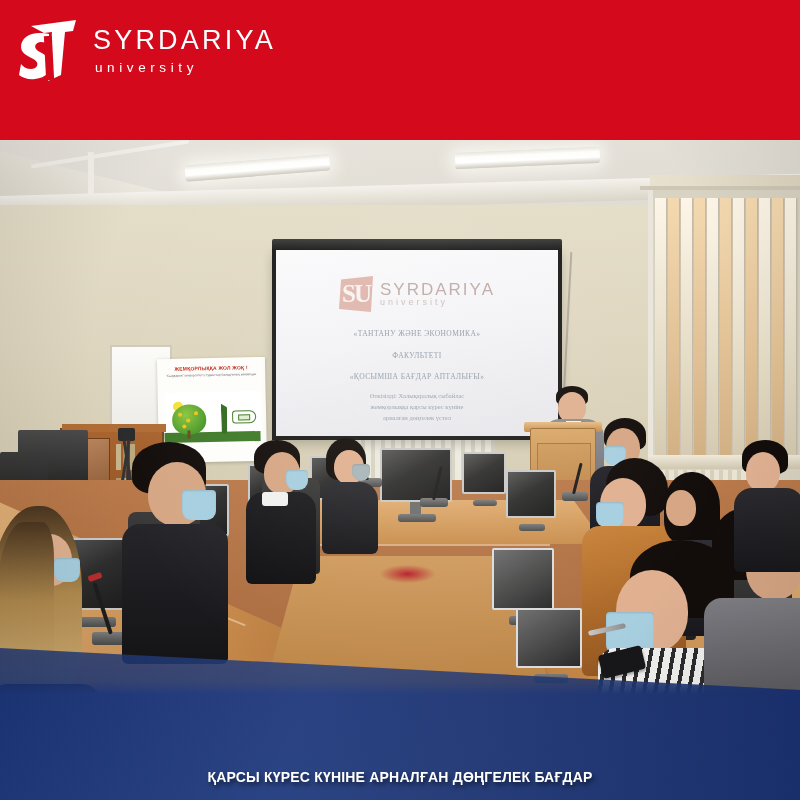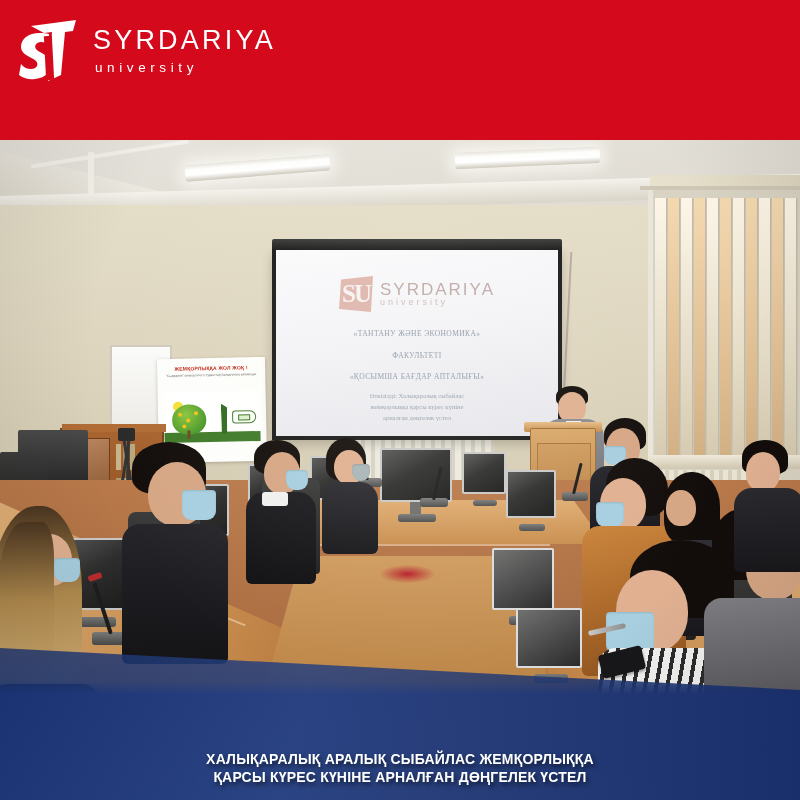--- a/index.html
+++ b/index.html
@@ -543,18 +543,17 @@
     <div class="logo-words">
       <div class="lw1">SYRDARIYA</div>
       <div class="lw2">university</div>
     </div>
   </div>
 
   <div id="caption">
     <div class="cap-bg"></div>
     <div class="cap-sheen"></div>
     <div class="cap-text" style="font-size: 14px;">
-      <span class="line">ХАЛЫҚАРАЛЫҚ АРАЛЫҚ СЫБАЙЛАС ЖЕМҚОРЛЫҚҚА</span>
-      <span class="line">ҚАРСЫ КҮРЕС КҮНІНЕ АРНАЛҒАН ДӨҢГЕЛЕК ҮСТЕЛ</span>
+      <span class="line">ҚАРСЫ КҮРЕС КҮНІНЕ АРНАЛҒАН ДӨҢГЕЛЕК БАҒДАР</span>
     </div>
   </div>
 
 </div>
 
 </body></html>

